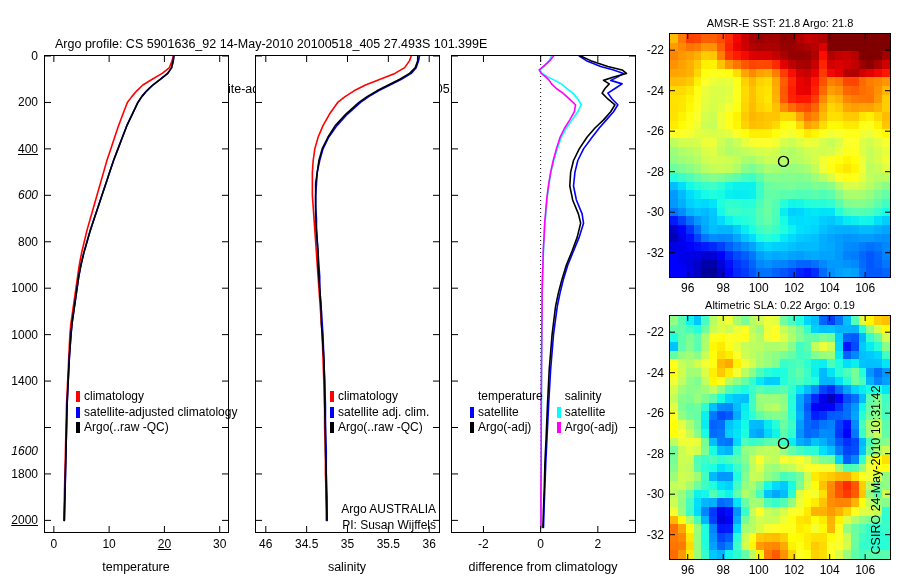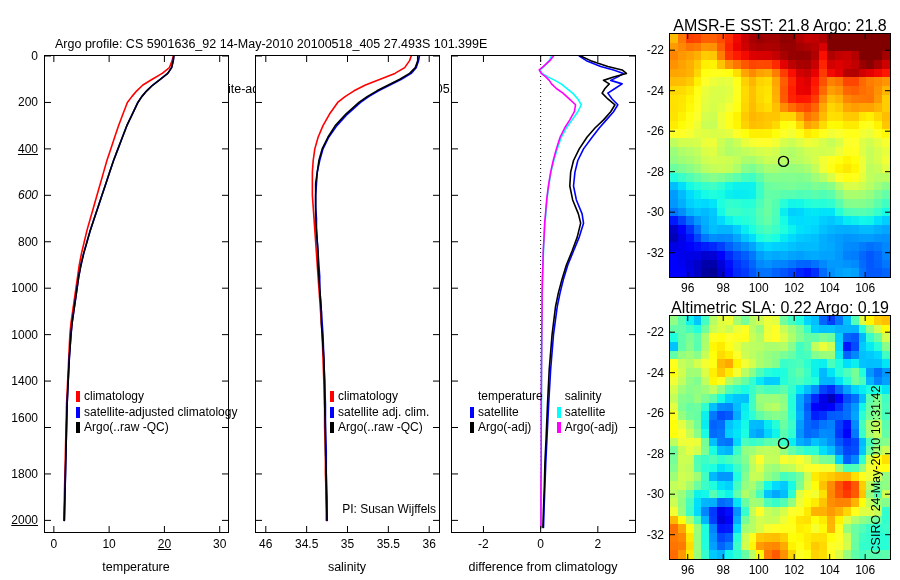--- a/index.html
+++ b/index.html
@@ -5,21 +5,21 @@
   html,body{margin:0;padding:0;background:#ffffff;}
   body{width:900px;height:580px;position:relative;overflow:hidden;
        font-family:"Liberation Sans","DejaVu Sans",sans-serif;color:#000;}
   .abs{position:absolute;}
   #title{left:55px;top:7px;width:620px;font-size:12.5px;line-height:15px;white-space:pre;}
   .panel{position:absolute;border:1px solid #000;background:#fff;box-sizing:border-box;}
   .panel svg{display:block;}
   .ytl{position:absolute;font-size:12px;text-align:right;transform:translateY(-50%);}
   .xtl{position:absolute;font-size:12px;text-align:center;transform:translateX(-50%);}
   .axlabel{position:absolute;font-size:12.5px;text-align:center;transform:translateX(-50%);}
-  .ptitle{position:absolute;font-size:16px;text-align:center;transform:translateX(-50%);white-space:nowrap;}
+  .ptitle{position:absolute;font-size:11px;text-align:center;transform:translateX(-50%);white-space:nowrap;}
   .legend{position:absolute;font-size:12px;line-height:15.5px;white-space:nowrap;}
   .legrow{display:flex;align-items:center;height:15.5px;}
   .swatch{width:4px;height:11px;margin-right:4px;flex:0 0 4px;}
   .legtxt{display:block;}
   .footnote{position:absolute;font-size:12px;line-height:15.5px;white-space:nowrap;text-align:right;}
   #stamp{position:absolute;left:866px;top:380px;width:20px;height:180px;}
   #stamp span{display:block;position:absolute;left:50%;top:50%;
        transform:translate(-50%,-50%) rotate(-90deg);transform-origin:center center;
        white-space:nowrap;font-size:12.5px;}
   .legheader{display:block;height:15.5px;padding-left:8px;}
@@ -71,21 +71,21 @@
 </div>
 <div id="ticks-temperature">
     <div class="ytl" style="left: 0px; width: 38px; top: 56px;">0</div>
     <div class="ytl" style="left: 0px; width: 38px; top: 102.439px;">200</div>
     <div class="ytl" style="left: 0px; width: 38px; top: 148.878px; text-decoration: underline;">400</div>
     <div class="ytl" style="left: 0px; width: 38px; top: 195.317px; font-style: italic;">600</div>
     <div class="ytl" style="left: 0px; width: 38px; top: 241.756px;">800</div>
     <div class="ytl" style="left: 0px; width: 38px; top: 288.195px;">1000</div>
     <div class="ytl" style="left: 0px; width: 38px; top: 334.634px;">1000</div>
     <div class="ytl" style="left: 0px; width: 38px; top: 381.073px;">1400</div>
-    <div class="ytl" style="left: 0px; width: 38px; top: 418px;">1600</div>
+    <div class="ytl" style="left: 0px; width: 38px; top: 451px; font-style: italic;">1600</div>
     <div class="ytl" style="left: 0px; width: 38px; top: 473.951px;">1800</div>
     <div class="ytl" style="left: 0px; width: 38px; top: 520.39px; text-decoration: underline;">2000</div>
     <div class="xtl" style="left: 53.8459px; top: 537px;">0</div>
     <div class="xtl" style="left: 109.133px; top: 537px;">10</div>
     <div class="xtl" style="left: 164.42px; top: 537px; text-decoration: underline;">20</div>
     <div class="xtl" style="left: 219.707px; top: 537px;">30</div>
   </div>
 <div class="axlabel" style="left:136px;top:560px;">temperature</div>
 <div class="legend" id="legend-temperature" style="left:76px;top:389px;">
     <div class="legrow">
@@ -157,20 +157,21 @@
     <div class="legrow">
       <span class="swatch" style="background: rgb(0, 0, 255);"></span>
       <span class="legtxt">satellite adj. clim.</span>
     </div>
     <div class="legrow">
       <span class="swatch" style="background: rgb(0, 0, 0);"></span>
       <span class="legtxt">Argo(..raw -QC)</span>
     </div>
   </div>
 <div class="footnote" id="credit" style="left:240px;top:502px;width:196px;">
+  <div>Argo AUSTRALIA</div>
   <div>PI: Susan Wijffels</div>
 </div>
 
 <div class="panel" id="panel-difference" style="left:451px;top:55px;width:185px;height:478px;">
   <svg id="svg-difference" width="183" height="476" viewBox="0 0 183 476">
       <line x1="88.640625" y1="0" x2="88.640625" y2="476" stroke="#000" stroke-width="1" stroke-dasharray="1,3"></line>
       <path d="M127.24 0.00 L134.39 4.64 L148.69 10.45 L161.55 13.93 L171.56 17.41 L165.84 20.90 L158.70 24.38 L170.13 27.86 L162.98 32.51 L155.84 37.15 L160.12 42.96 L165.84 48.76 L161.55 55.73 L154.41 63.85 L147.26 71.98 L140.11 81.27 L131.53 92.88 L125.81 104.49 L122.95 116.10 L121.52 130.03 L124.38 143.96 L130.10 157.89 L131.53 167.18 L127.24 181.11 L121.52 195.04 L115.80 208.98 L111.52 222.91 L108.08 236.84 L105.22 250.77 L101.51 278.63 L98.65 313.46 L96.65 348.29 L94.93 383.12 L93.79 406.34 L92.93 429.56 L92.07 452.78 L91.50 471.36 " fill="none" stroke="#0000ff" stroke-width="1.6" stroke-linejoin="round" stroke-linecap="round"></path>
       <path d="M128.67 0.00 L138.68 4.64 L155.84 10.45 L170.13 13.93 L174.42 17.41 L161.55 20.90 L151.55 24.38 L157.27 27.86 L152.98 32.51 L150.12 37.15 L155.84 42.96 L162.98 48.76 L158.70 55.73 L151.55 63.85 L142.97 71.98 L134.96 81.27 L127.24 92.88 L121.52 104.49 L118.66 116.10 L117.81 130.03 L120.67 143.96 L126.38 157.89 L128.67 167.18 L125.24 181.11 L120.09 195.04 L114.38 208.98 L110.09 222.91 L106.37 236.84 L103.51 250.77 L100.08 278.63 L97.22 313.46 L95.50 348.29 L94.07 383.12 L92.93 406.34 L92.36 429.56 L91.50 452.78 L90.93 471.36 " fill="none" stroke="#000000" stroke-width="1.6" stroke-linejoin="round" stroke-linecap="round"></path>
       <path d="M99.51 0.00 L97.22 4.64 L92.07 10.45 L88.07 13.93 L90.07 17.41 L95.79 20.90 L102.94 24.38 L109.23 27.86 L114.95 32.51 L120.67 37.15 L125.81 42.96 L129.24 48.76 L125.81 55.73 L120.09 63.85 L114.38 71.98 L109.23 81.27 L105.22 92.88 L101.79 104.49 L98.93 116.10 L96.65 130.03 L94.93 143.96 L93.79 157.89 L92.93 167.18 L92.07 181.11 L91.50 195.04 L90.93 208.98 L90.64 222.91 L90.36 236.84 L90.07 250.77 L89.78 278.63 L89.50 313.46 L89.50 348.29 L89.21 383.12 L89.21 406.34 L89.21 429.56 L88.93 452.78 L88.93 471.36 " fill="none" stroke="#00ffff" stroke-width="1.6" stroke-linejoin="round" stroke-linecap="round"></path>
       <path d="M101.51 0.00 L97.79 4.64 L91.50 10.45 L87.21 13.93 L89.21 17.41 L93.79 20.90 L97.22 24.38 L99.51 27.86 L104.37 32.51 L110.94 37.15 L117.23 42.96 L123.53 48.76 L122.38 55.73 L117.81 63.85 L112.66 71.98 L108.08 81.27 L104.37 92.88 L101.22 104.49 L98.65 116.10 L96.36 130.03 L94.65 143.96 L93.50 157.89 L92.64 167.18 L92.07 181.11 L91.21 195.04 L90.93 208.98 L90.36 222.91 L90.07 236.84 L90.07 250.77 L89.78 278.63 L89.50 313.46 L89.21 348.29 L89.21 383.12 L89.21 406.34 L88.93 429.56 L88.93 452.78 L88.93 471.36 " fill="none" stroke="#ff00ff" stroke-width="1.6" stroke-linejoin="round" stroke-linecap="round"></path>

